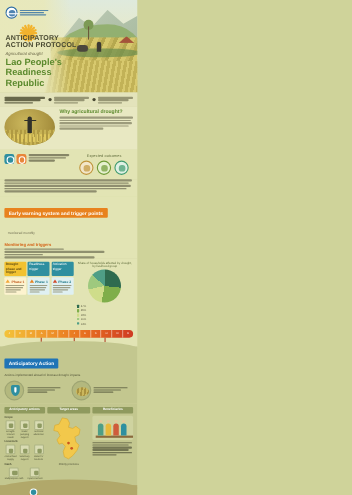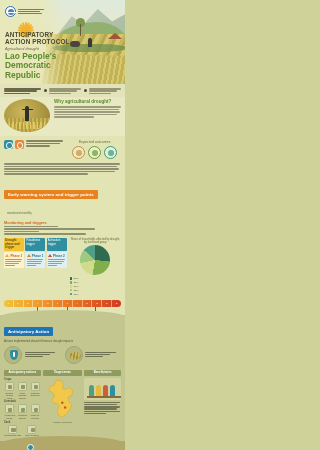--- a/index.html
+++ b/index.html
@@ -290,21 +290,21 @@
           <span></span>
           <span></span>
       </div>
     </div>
 
     <div class="hero-kicker">
       <div class="l1">ANTICIPATORY</div>
       <div class="l2">ACTION PROTOCOL</div>
     </div>
     <div class="hero-sub">Agricultural drought</div>
-    <div class="hero-title">Lao People's Democratic Republic</div>
+    <div class="hero-title">Lao People's Readiness Republic</div>
   </div>
 
   <div class="stats">
     <div class="stat first">
       <div class="stat-lines">
         <span class="s1"></span>
           <span class="s2"></span>
           <span class="s3"></span>
       </div>
     </div>

